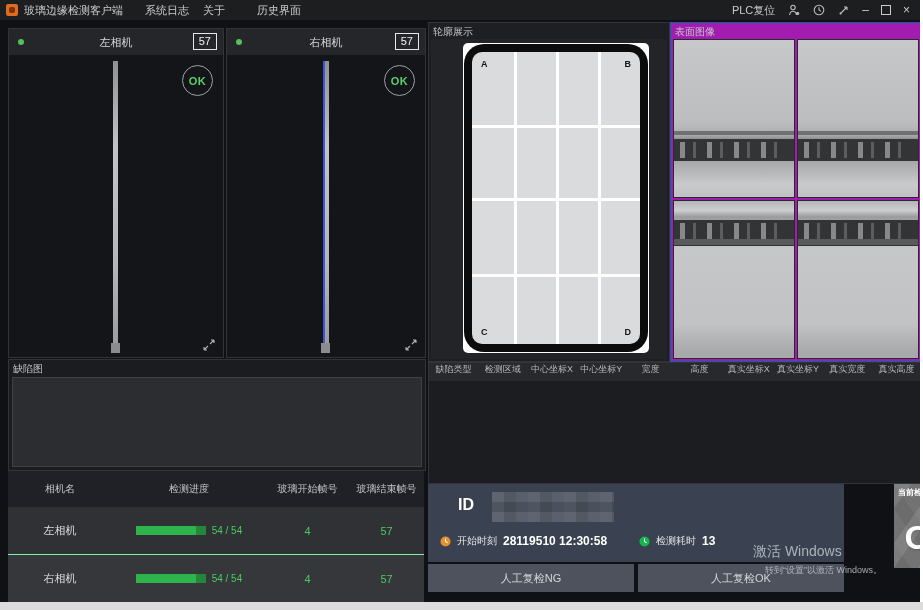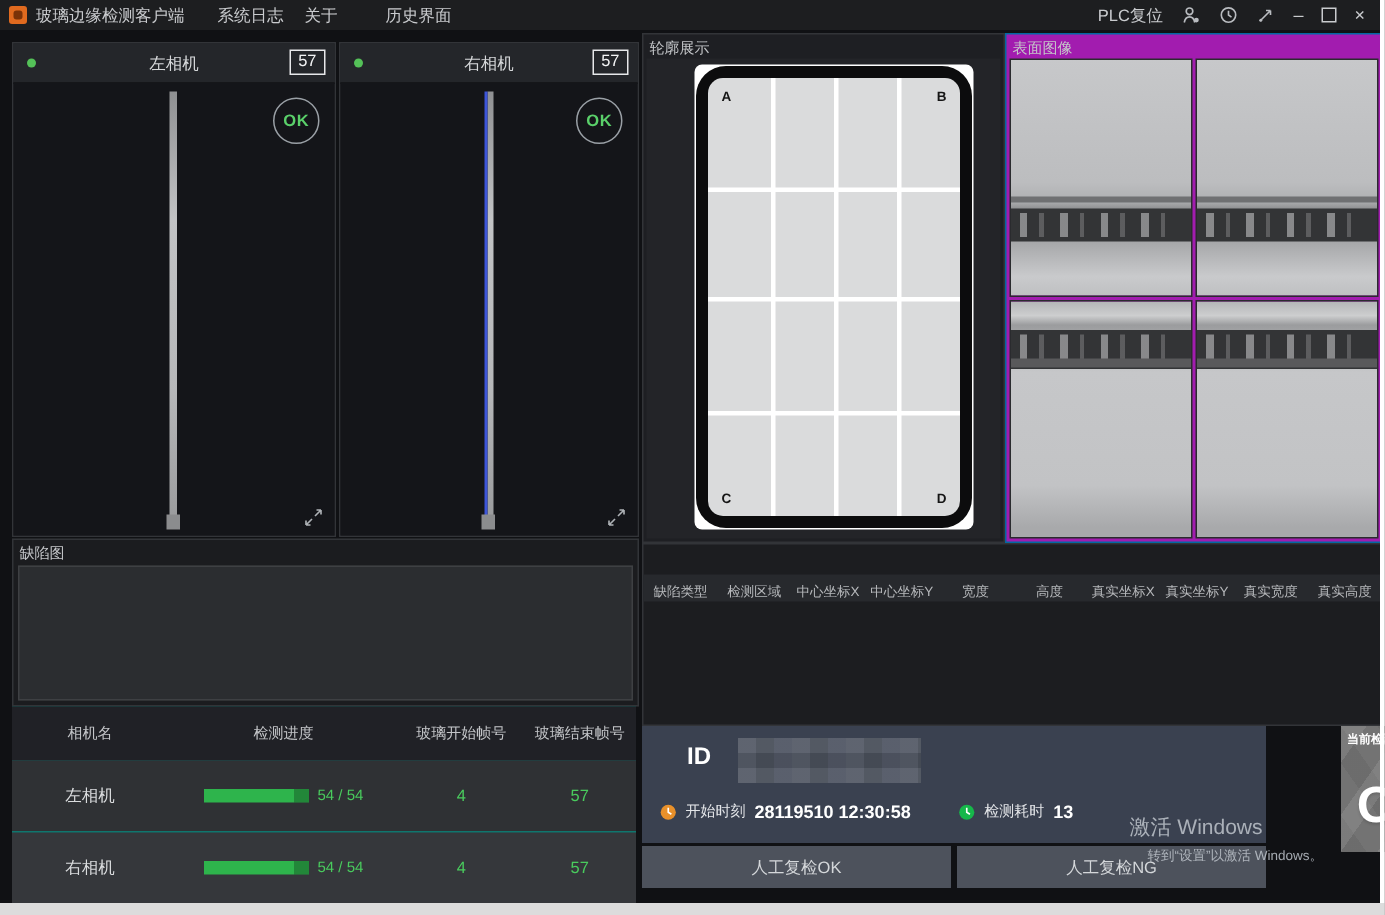--- a/index.html
+++ b/index.html
@@ -30,21 +30,21 @@
   .stripfoot{position:absolute;bottom:4px;left:50%;width:9px;margin-left:-5px;height:10px;background:#8b8c8e;}
   .okbadge{position:absolute;top:10px;right:10px;width:29px;height:29px;border:1px solid #9aa0a6;border-radius:50%;display:flex;align-items:center;justify-content:center;color:#5ad06a;font-size:11px;font-weight:bold;letter-spacing:.5px;}
   .expand-ic{position:absolute;right:8px;bottom:6px;width:12px;height:12px;}
   .expand-ic svg{display:block;}
   
   .defimg{position:absolute;left:8px;top:359px;width:416px;height:110px;background:#1b1c1f;border:1px solid #323438;}
   .defimg .ptitle{position:absolute;left:4px;top:2px;}
   .defimg-body{position:absolute;left:3px;right:3px;top:17px;bottom:3px;background:#2b2d30;border:1px solid #3e4043;}
   .ptitle{color:#c4c6c9;font-size:10px;}
   
-  .camtable{position:absolute;left:8px;top:471px;width:416px;height:131px;background:#0f766e;}
+  .camtable{position:absolute;left:8px;top:471px;width:416px;height:131px;background:#86efac;}
   .ct-head{display:flex;height:36px;align-items:center;background:#202126;color:#c3c5c8;font-size:10px;}
   .ct-row{display:flex;height:47px;align-items:center;color:#dadcde;font-size:11px;}
   .ct-row.r0{background:#2f3134;}
   .ct-row.r1{background:#35373b;margin-top:1px;}
   .c-name{width:25%;text-align:center;}
   .c-prog{width:37%;display:flex;align-items:center;justify-content:center;gap:6px;}
   .c-start{width:20%;text-align:center;}
   .c-end{width:18%;text-align:center;}
   .pbar{width:70px;height:9px;background:#2eb44c;box-shadow:inset -10px 0 0 rgba(0,0,0,.25);}
   .pval{color:#49cb5d;font-size:10px;}
@@ -69,21 +69,21 @@
   .quad.bot{background:linear-gradient(180deg,#b4b5b7 0%,#cdcecf 6%,#9b9c9e 10%,#c6c7c9 30%,#c2c3c5 78%,#a8a9ab 96%);}
   .band{position:absolute;left:0;right:0;height:22px;background:#333436;}
   .quad.top .band{top:63%;}
   .quad.bot .band{top:12%;height:26px;}
   .band::after{content:"";position:absolute;inset:3px 6px;background:repeating-linear-gradient(90deg,rgba(220,220,222,.5) 0 5px,transparent 5px 13px,rgba(120,120,122,.6) 13px 16px,transparent 16px 27px);}
   .band2{position:absolute;left:0;right:0;height:4px;background:#6f7072;}
   .quad.top .band2{top:58%;}
   .quad.bot .band2{top:24%;height:6px;background:#59595b;}
   
   .dtable{position:absolute;left:428px;top:362px;width:492px;height:120px;background:#1c1d20;border:1px solid #323438;}
-  .dt-head{display:flex;height:18px;align-items:flex-end;background:#27292d;color:#b6b8bb;font-size:9px;margin-top:20px;}
+  .dt-head{display:flex;height:18px;align-items:flex-start;background:#27292d;color:#b6b8bb;font-size:9px;}
   .dt-head span{flex:1;text-align:center;white-space:nowrap;overflow:hidden;}
   
   .idpanel{position:absolute;left:428px;top:484px;width:416px;height:78px;background:#3a4150;}
   .idlabel{position:absolute;left:30px;top:12px;color:#fff;font-size:16px;font-weight:bold;}
   .idmask{position:absolute;left:64px;top:8px;width:122px;height:30px;background:
      repeating-linear-gradient(0deg,rgba(255,255,255,.05) 0 10px,rgba(0,0,0,.08) 10px 20px),
      repeating-linear-gradient(90deg,#565c68 0 12px,#4a505b 12px 24px,#515765 24px 36px);}
   .idrow2{position:absolute;left:12px;top:50px;display:flex;align-items:center;gap:6px;color:#e3e5e8;font-size:10px;}
   .clock{width:11px;height:11px;flex:0 0 auto;}
   .timeval{color:#fff;font-weight:bold;font-size:12px;margin-right:26px;}
@@ -287,22 +287,22 @@
             <circle cx="6" cy="6" r="5.5" fill="#16b74a"></circle>
             <path d="M6 2.8V6l2.3 1.5" fill="none" stroke="#fff" stroke-width="1.2"></path>
           </svg>
       </span>
       <span>检测耗时</span>
       <span class="elapsedval">13</span>
     </div>
   </div>
 
   <div class="btnrow">
+    <div class="btn">人工复检NG</div>
     <div class="btn">人工复检OK</div>
-    <div class="btn">人工复检NG</div>
   </div>
 
   <div class="greenpanel">
     <span class="gp-top">当前检测</span>
     <div class="gp-ok">OK</div>
     <div class="gp-state">
       <span class="cn">状态</span>
       <span class="en">STATE</span>
     </div>
   </div>

